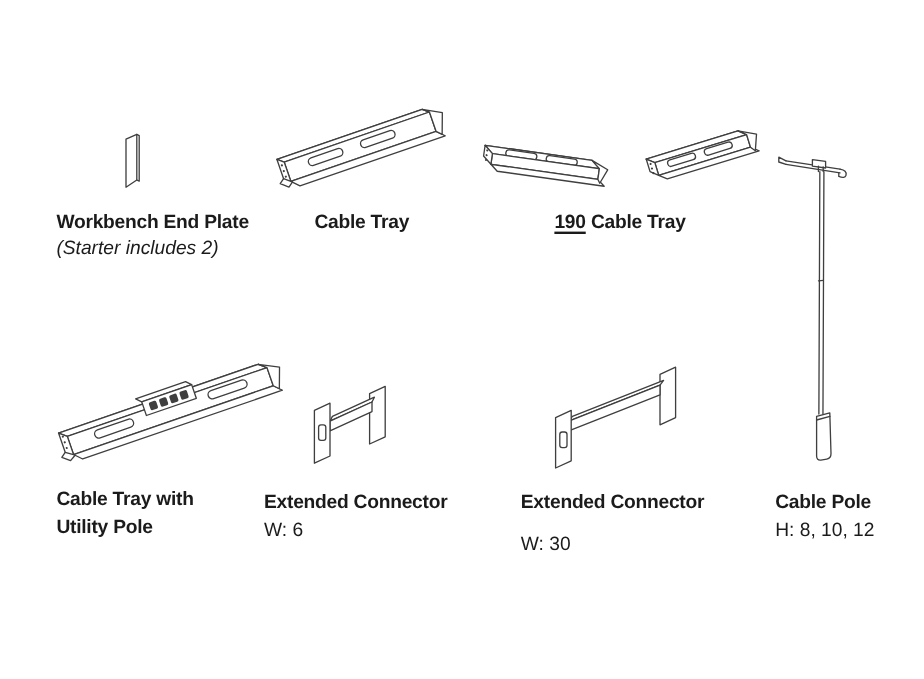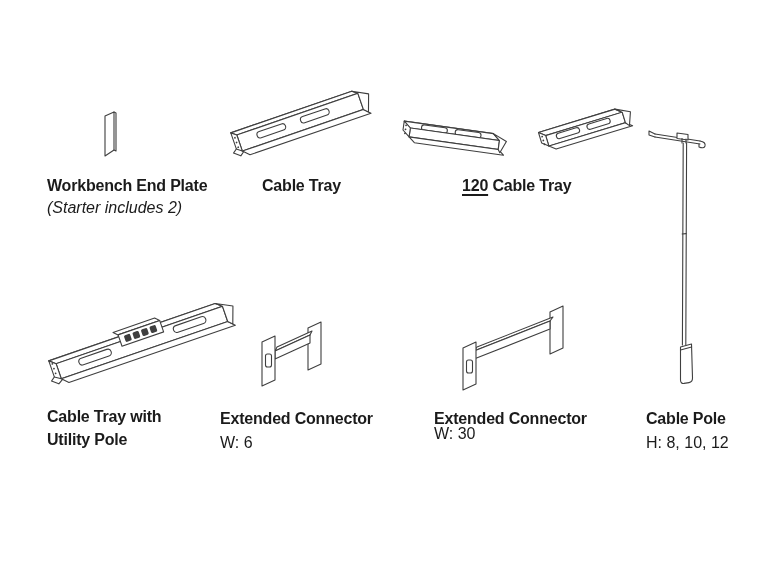--- a/index.html
+++ b/index.html
@@ -91,21 +91,21 @@
         <rect x="48" y="-5.5" width="24" height="5.5" rx="2.7"></rect>
         <polygon class="face" points="6,4 86,4 92,9 12,9"></polygon>
         <path class="face" d="M80,-12 L94,-5 L89,8 L86,4 L86,-7 Z"></path>
         <polygon class="face" points="0,-12 6,-7 6,4 0,-1"></polygon>
         <circle class="dark" cx="2.3" cy="-7" r="0.9"></circle>
         <circle class="dark" cx="2.3" cy="-3" r="0.9"></circle>
         <circle class="dark" cx="2.3" cy="1" r="0.9"></circle>
       </g>
     </svg>
     <div class="title" style="left:462px;top:176px">
-      <span class="num-underline">120</span><span>Cable Tray</span>
+      <span class="num-underline">190</span><span>Cable Tray</span>
     </div>
   </section>
 
   <section>
     <svg class="art" style="left:44px;top:304px" width="210" height="95" viewBox="0 0 210 95">
       <g transform="translate(10,72) rotate(-19)">
         <line x1="0" y1="-16" x2="176" y2="-16"></line>
         <polygon class="face" points="0,-16 176,-16 182,-11 6,-11"></polygon>
         <polygon class="face" points="6,-11 182,-11 182,5 6,5"></polygon>
         <rect x="28" y="-8" width="34" height="7" rx="3.5"></rect>
@@ -143,21 +143,21 @@
 
   <section>
     <svg class="art" style="left:438px;top:298px" width="160" height="97" viewBox="0 0 160 97">
       <polygon class="face" points="112,14 125,8 125,50 112,56"></polygon>
       <polygon class="face" points="39,49 115,19 112,23 36,53"></polygon>
       <polygon class="face" points="36,53 112,23 112,31 36,61"></polygon>
       <polygon class="face" points="25,50 38,44 38,86 25,92"></polygon>
       <rect x="28.5" y="62" width="6" height="13" rx="2"></rect>
     </svg>
     <div class="title" style="left:434px;top:409px">Extended Connector</div>
-    <div class="sub" style="left:434px;top:424px">W: 30</div>
+    <div class="sub" style="left:434px;top:444px">W: 30</div>
   </section>
 
   <section>
     <svg class="art" style="left:642px;top:116px" width="80" height="272" viewBox="0 0 80 272">
       <line x1="13" y1="18" x2="58" y2="25"></line>
       <line x1="13" y1="21" x2="58" y2="28"></line>
       <path d="M13,18 L7,15 L7,19 L13,21"></path>
       <path d="M58,25 Q64,26 63,30 Q62,33 57,31 L57,28"></path>
       <polygon class="face" points="35,17 46,18.5 46,24 35,22.5"></polygon>
       <line x1="40" y1="22.5" x2="40" y2="27"></line>

